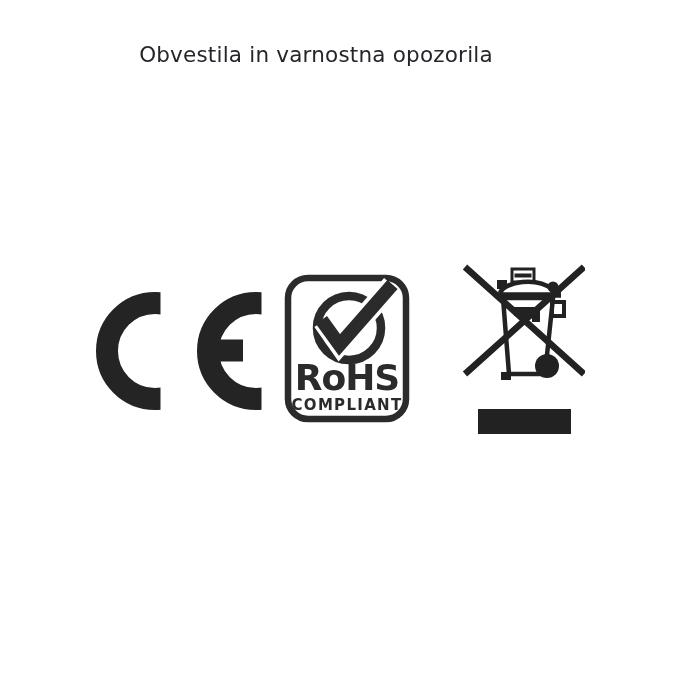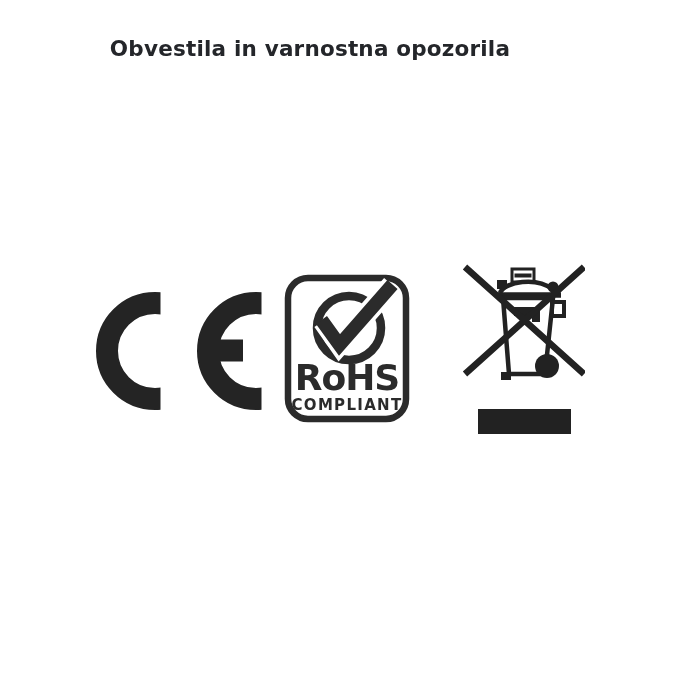--- a/index.html
+++ b/index.html
@@ -13,24 +13,24 @@
     height: 700px;
     background: #ffffff;
     overflow: hidden;
     font-family: "DejaVu Sans", "Liberation Sans", sans-serif;
   }
   .page-title {
     position: absolute;
     top: 24px;
     left: 0;
     width: 596px;
-    margin: 12px;
+    margin: 18px;
     text-align: center;
     font-size: 21.5px;
-    font-weight: 700;
+    font-weight: 400;
     letter-spacing: 0.2px;
     color: #24262a;
   }
   .mark {
     position: absolute;
   }
   .mark-ce   { left: 96px;  top: 292px; }
   .mark-rohs { left: 284px; top: 274px; }
   .mark-weee { left: 455px; top: 258px; }
   .rohs-text {

